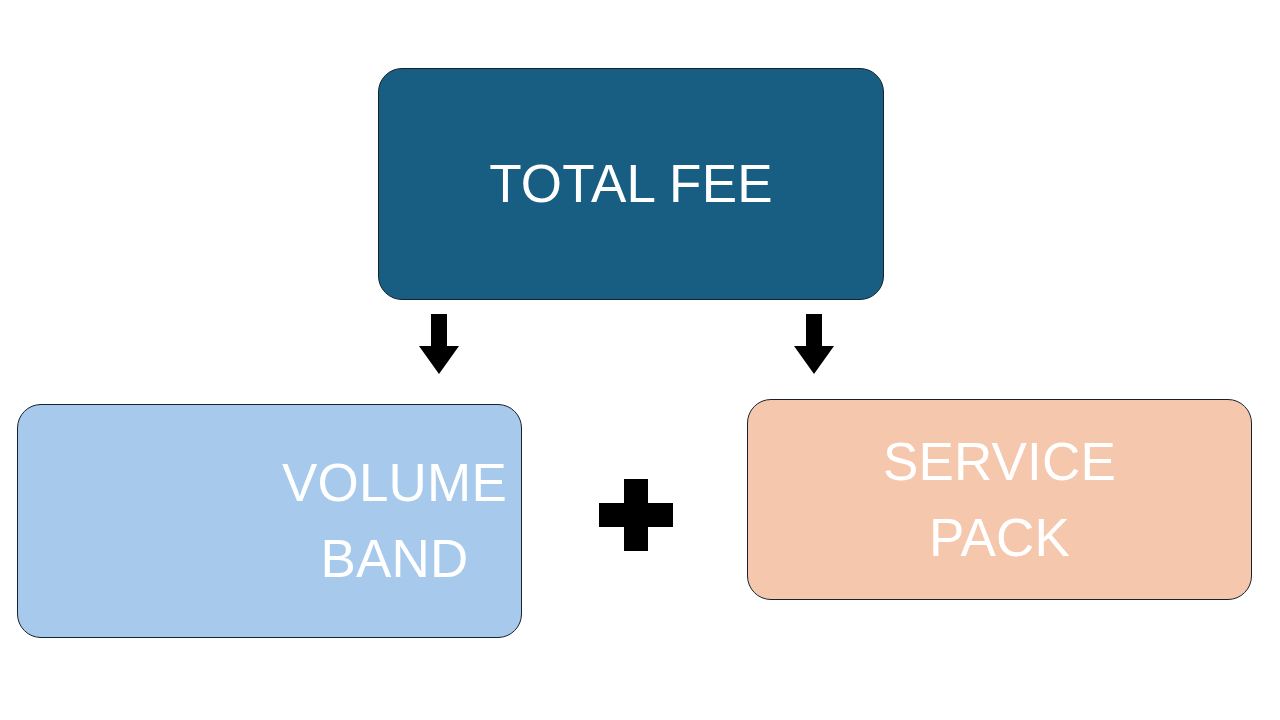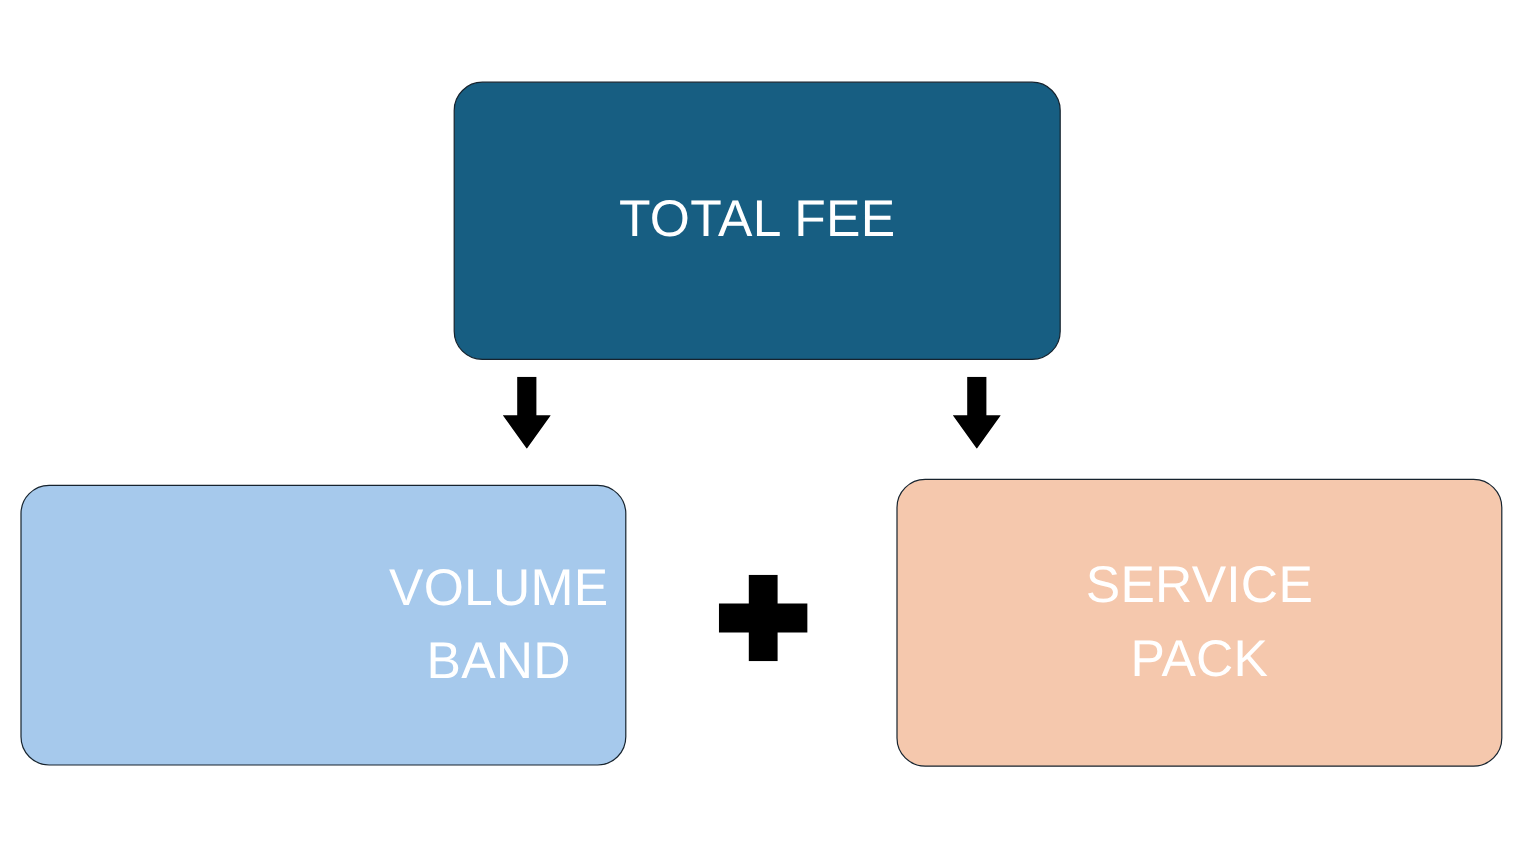--- a/index.html
+++ b/index.html
@@ -26,21 +26,21 @@
     box-sizing: border-box;
     border: 1.6px solid #16232e;
     border-radius: 24px;
     display: flex;
     align-items: center;
     justify-content: center;
     text-align: center;
   }
   .node-label {
     color: #ffffff;
-    font-size: 43px;
+    font-size: 53px;
     line-height: 1.43;
     font-weight: 400;
     letter-spacing: 0.2px;
     white-space: pre-line;
     padding: 0 14px;
   }
 
   
   #node-total-fee {
     left: 378px;
@@ -54,21 +54,21 @@
     top: 404px;
     width: 505px;
     height: 234px;
     background: #A6C9EC;
     justify-content: flex-end;
   }
   #node-service-pack {
     left: 747px;
     top: 399px;
     width: 505px;
-    height: 240px;
+    height: 201px;
     background: #F5C8AD;
   }
 
   
   .arrow-down {
     position: absolute;
     width: 40px;
     height: 60px;
   }
   #arrow-left  { left: 419px; top: 314px; }

